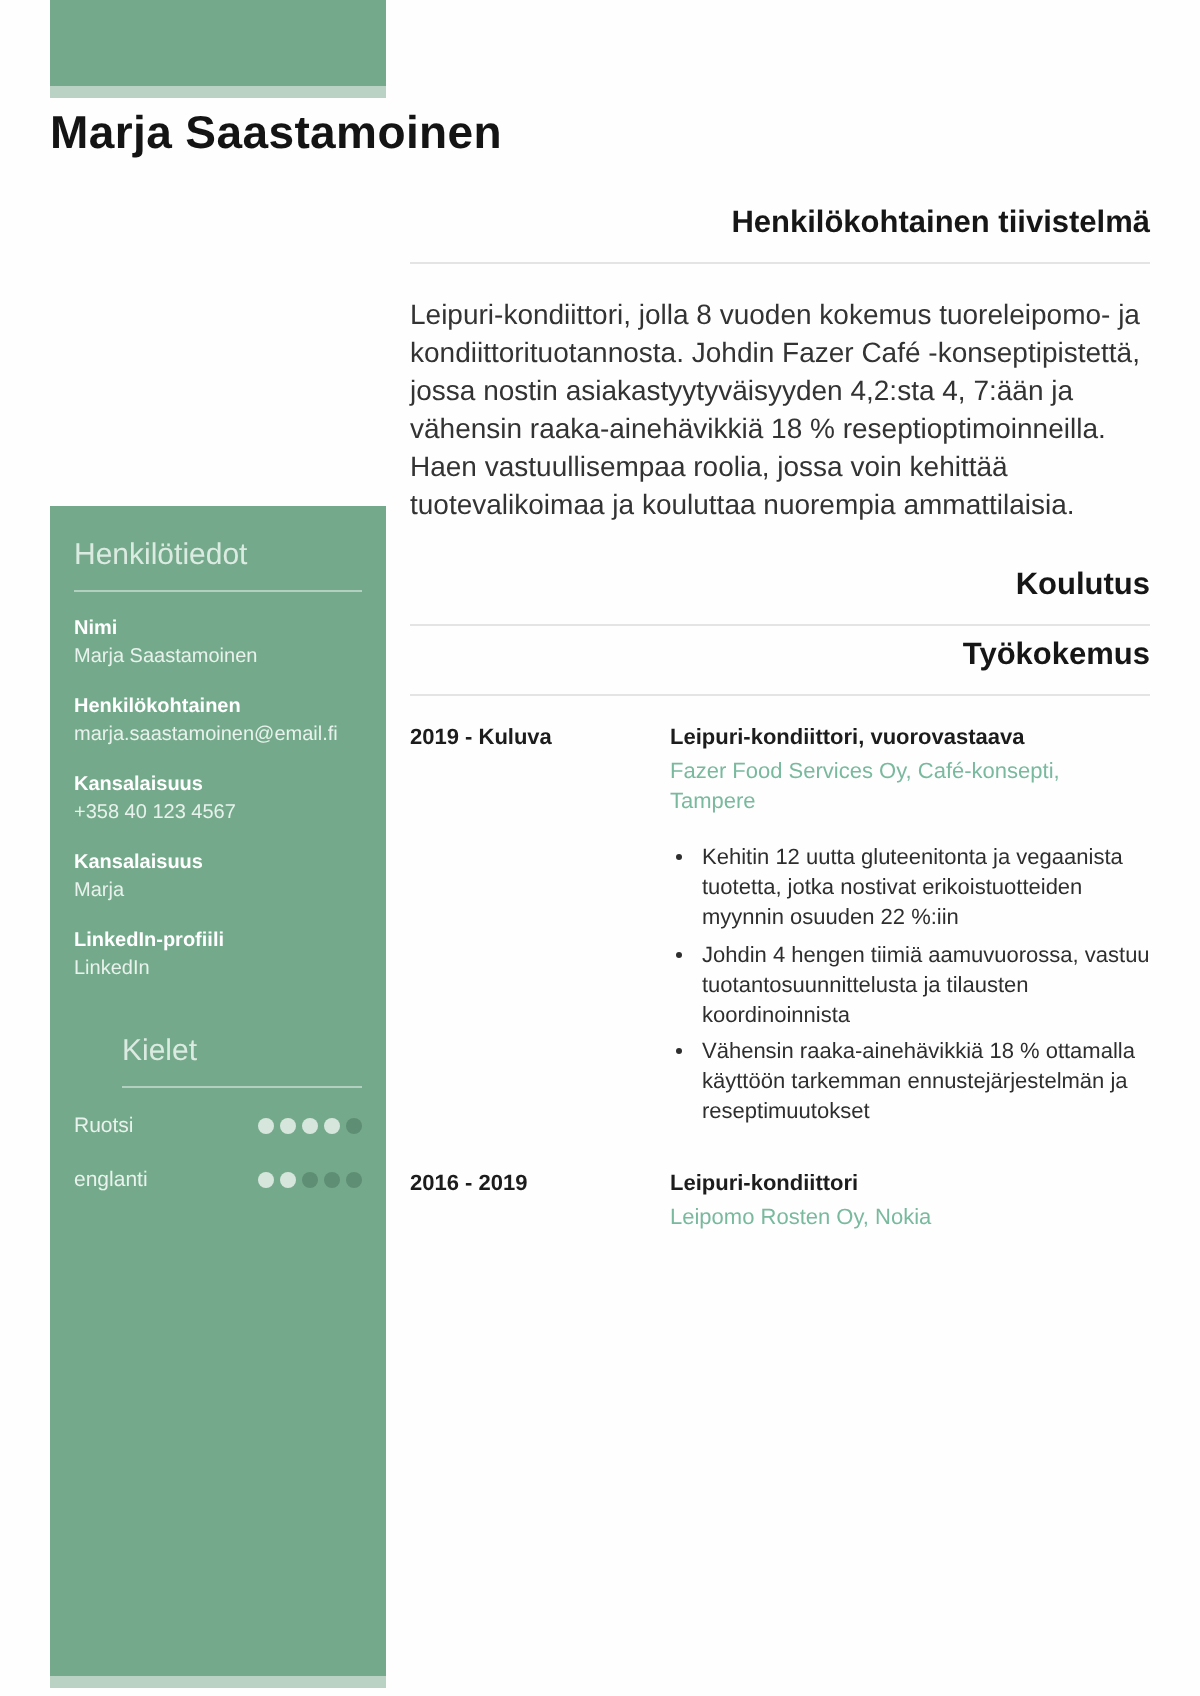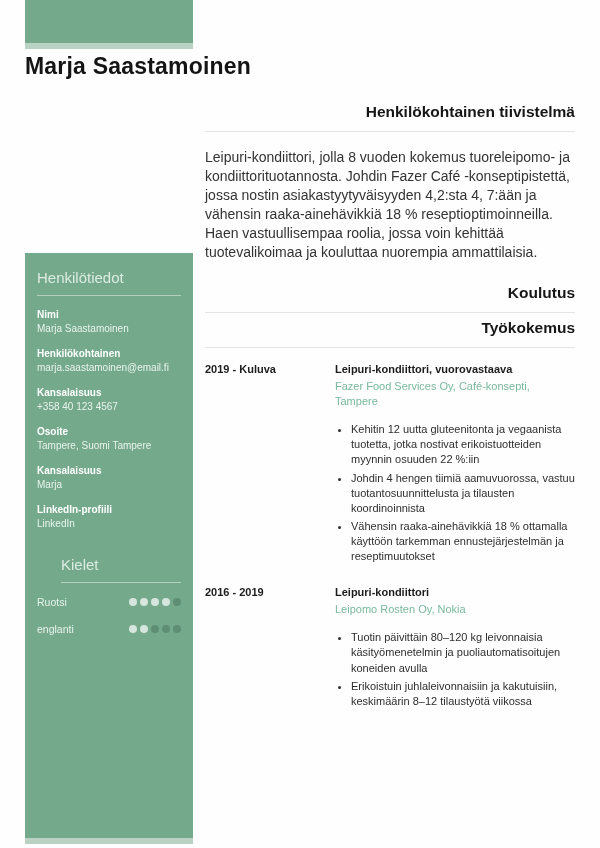--- a/index.html
+++ b/index.html
@@ -76,24 +76,20 @@
     </div>
         <div class="field">
       <div class="field-label">Henkilökohtainen</div>
       <div class="field-value">marja.saastamoinen@email.fi</div>
     </div>
         <div class="field">
       <div class="field-label">Kansalaisuus</div>
       <div class="field-value">+358 40 123 4567</div>
     </div>
         <div class="field">
-      <div class="field-label">Osoite</div>
-      <div class="field-value">Tampere, Suomi Tampere</div>
-    </div>
-        <div class="field">
       <div class="field-label">Kansalaisuus</div>
       <div class="field-value">Marja</div>
     </div>
         <div class="field">
       <div class="field-label">LinkedIn-profiili</div>
       <div class="field-value">LinkedIn</div>
     </div>
       </div>
     <h3 class="side-title languages">Kielet</h3>
     <div id="languages-container">
@@ -143,24 +139,20 @@
                   <li>Johdin 4 hengen tiimiä aamuvuorossa, vastuu tuotantosuunnittelusta ja tilausten koordinoinnista</li>
                   <li>Vähensin raaka-ainehävikkiä 18 % ottamalla käyttöön tarkemman ennustejärjestelmän ja reseptimuutokset</li>
                 </ul>
       </div>
     </div>
             <div class="entry">
       <div class="entry-dates">2016 - 2019</div>
       <div class="entry-body">
         <div class="entry-title">Leipuri-kondiittori</div>
         <div class="entry-subtitle">Leipomo Rosten Oy, Nokia</div>
-        <ul class="entry-bullets">
-                  <li>Tuotin päivittäin 80–120 kg leivonnaisia käsityömenetelmin ja puoliautomatisoitujen koneiden avulla</li>
-                  <li>Erikoistuin juhlaleivonnaisiin ja kakutuisiin, keskimäärin 8–12 tilaustyötä viikossa</li>
-                </ul>
       </div>
     </div>
           </div>
     </section>
       </div>
   </main>
 
 </div>
 
 </body></html>

